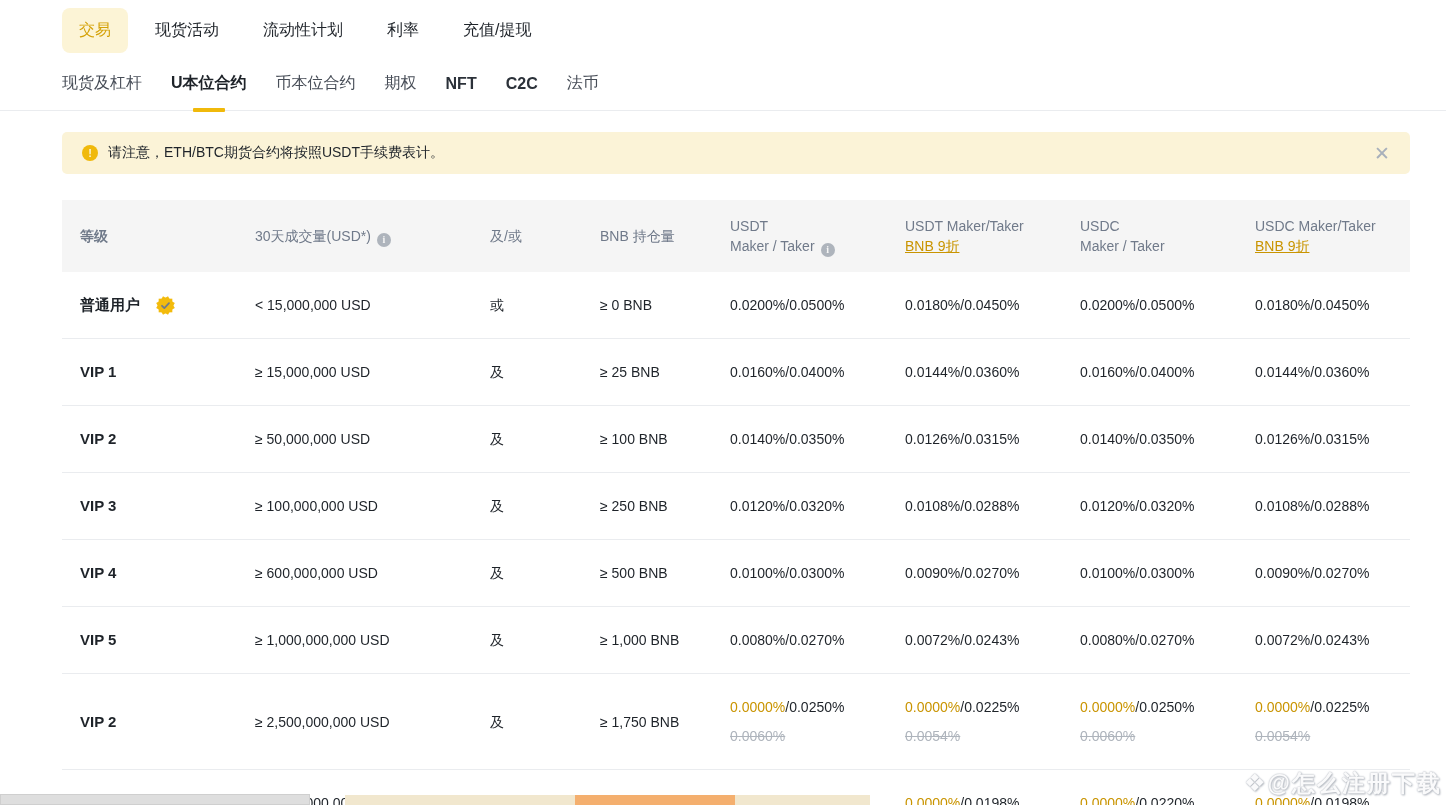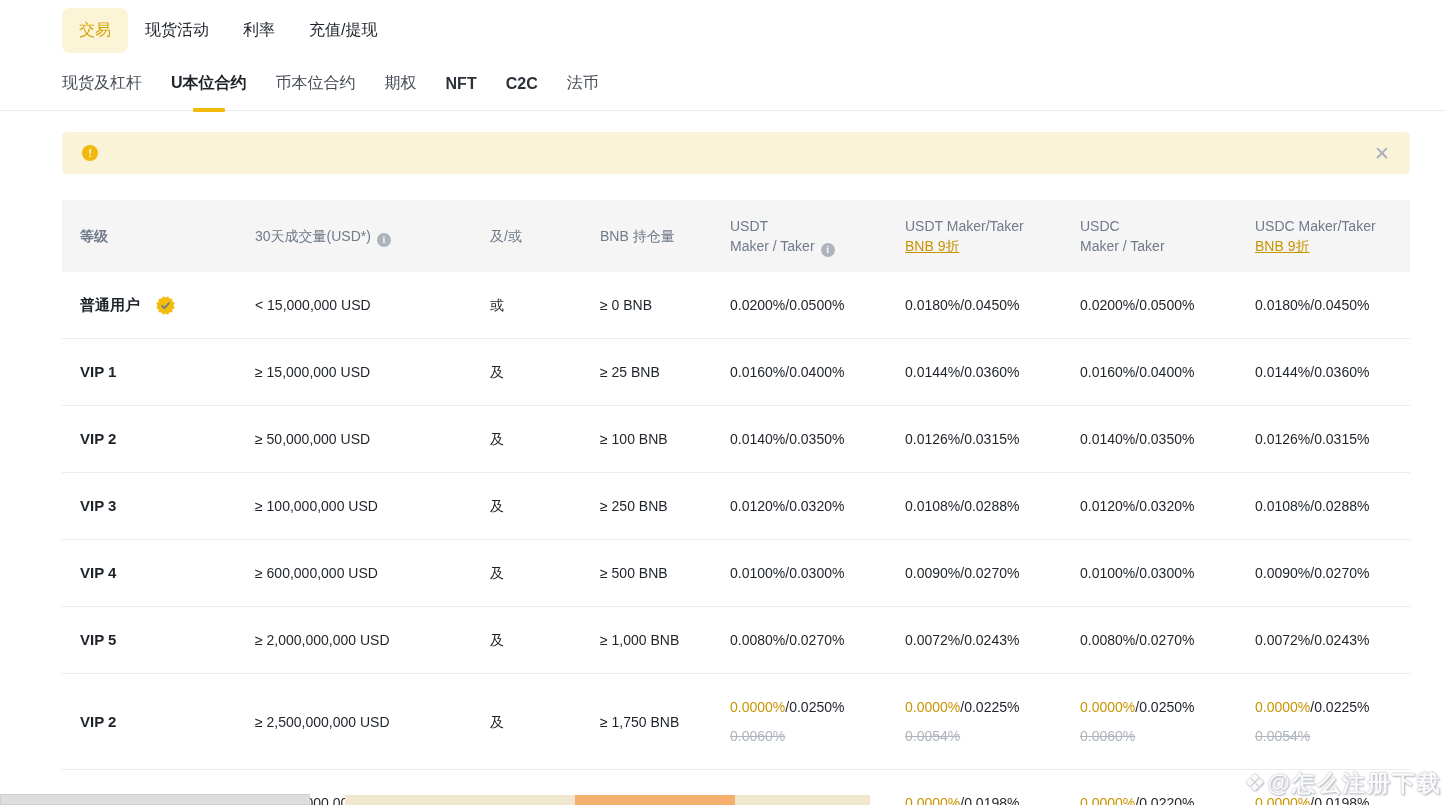--- a/index.html
+++ b/index.html
@@ -2,21 +2,21 @@
 <html><head>
 <meta charset="utf-8">
 <style>
   * { margin:0; padding:0; box-sizing:border-box; }
   html,body { width:1446px; height:805px; overflow:hidden; background:#fff;
     font-family:"Liberation Sans","DejaVu Sans",sans-serif; color:#1E2329; position:relative; }
 
   .page { padding:0 36px 0 62px; }
 
   
-  .topnav { display:flex; align-items:center; margin-top:8px;text-align:center; }
+  .topnav { display:flex; align-items:center; gap:10px; margin-top:8px;text-align:center; }
   .top-tab { font-size:16px; color:#1E2329; padding:12px 17px; border-radius:8px; cursor:pointer; white-space:nowrap; }
   .top-tab.active { background:#FCF4D6; color:#D4A106; }
 
   
   .subnav { display:flex; align-items:center; gap:29px; margin-top:20px; border-bottom:1px solid #EAECEF;
     margin-left:-62px; margin-right:-36px; padding-left:62px; }
   .sub-tab { font-size:16px; color:#474D57; padding-bottom:16px; position:relative; cursor:pointer; white-space:nowrap; }
   .sub-tab.active { color:#1E2329; font-weight:bold; }
   .sub-tab.active .underline { position:absolute; left:50%; transform:translateX(-50%); bottom:-2px;
     width:32px; height:4px; background:#F0B90B; border-radius:1px; }
@@ -60,39 +60,41 @@
   .watermark .gem { font-size:24px; }
 </style>
 </head>
 <body>
 
 <div class="page">
 
   <div class="topnav">
     <div class="top-tab active">交易</div>
     <div class="top-tab">现货活动</div>
+    <div class="top-tab">流动性计划</div>
     <div class="top-tab">利率</div>
     <div class="top-tab">充值/提现</div>
   </div>
 
   <div class="subnav">
     <div class="sub-tab">现货及杠杆</div>
     <div class="sub-tab active">
       <span>U本位合约</span>
       <span class="underline"></span>
     </div>
     <div class="sub-tab">币本位合约</div>
     <div class="sub-tab">期权</div>
     <div class="sub-tab latin">NFT</div>
     <div class="sub-tab latin">C2C</div>
     <div class="sub-tab">法币</div>
   </div>
 
   <div class="banner">
     <span class="banner-icon">!</span>
+    <span class="banner-text">请注意，ETH/BTC期货合约将按照USDT手续费表计。</span>
     <span class="banner-close">✕</span>
   </div>
 
   <table class="fees">
     <colgroup>
         <col class="c1">
         <col class="c2">
         <col class="c3">
         <col class="c4">
         <col class="c5">
@@ -276,21 +278,21 @@
     </td>
   </tr>
 
   <tr class="row">
     <td class="first lvl">
       <div class="lvl-wrap">
         <span>VIP 5</span>
 
       </div>
     </td>
-    <td>≥ 2,000,000,000 USD</td>
+    <td>≥ 1,000,000,000 USD</td>
     <td>及</td>
     <td>≥ 1,000 BNB</td>
     <td>
       <div><span class="gold"></span><span>0.0080%/0.0270%</span></div>
 
     </td>
     <td>
       <div><span class="gold"></span><span>0.0072%/0.0243%</span></div>
 
     </td>

